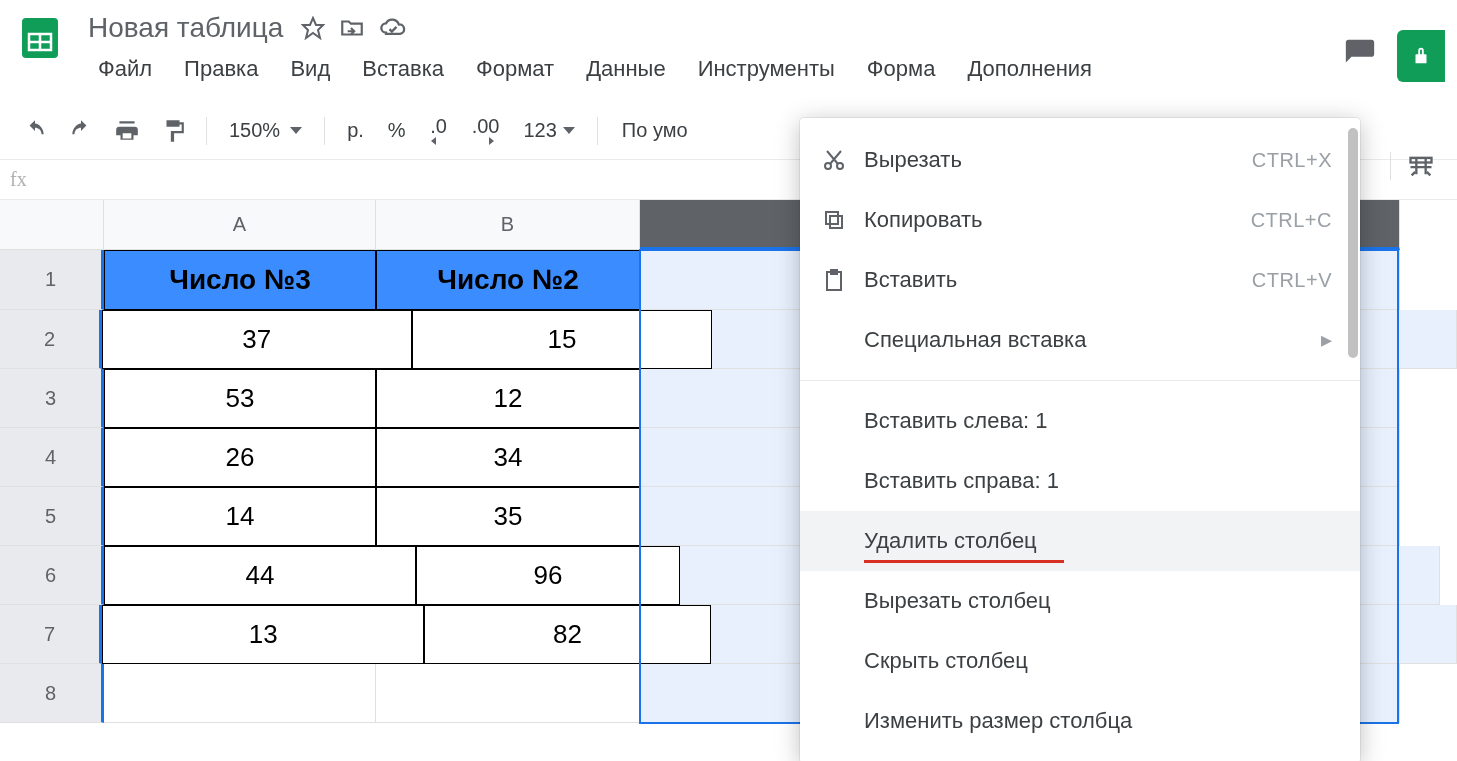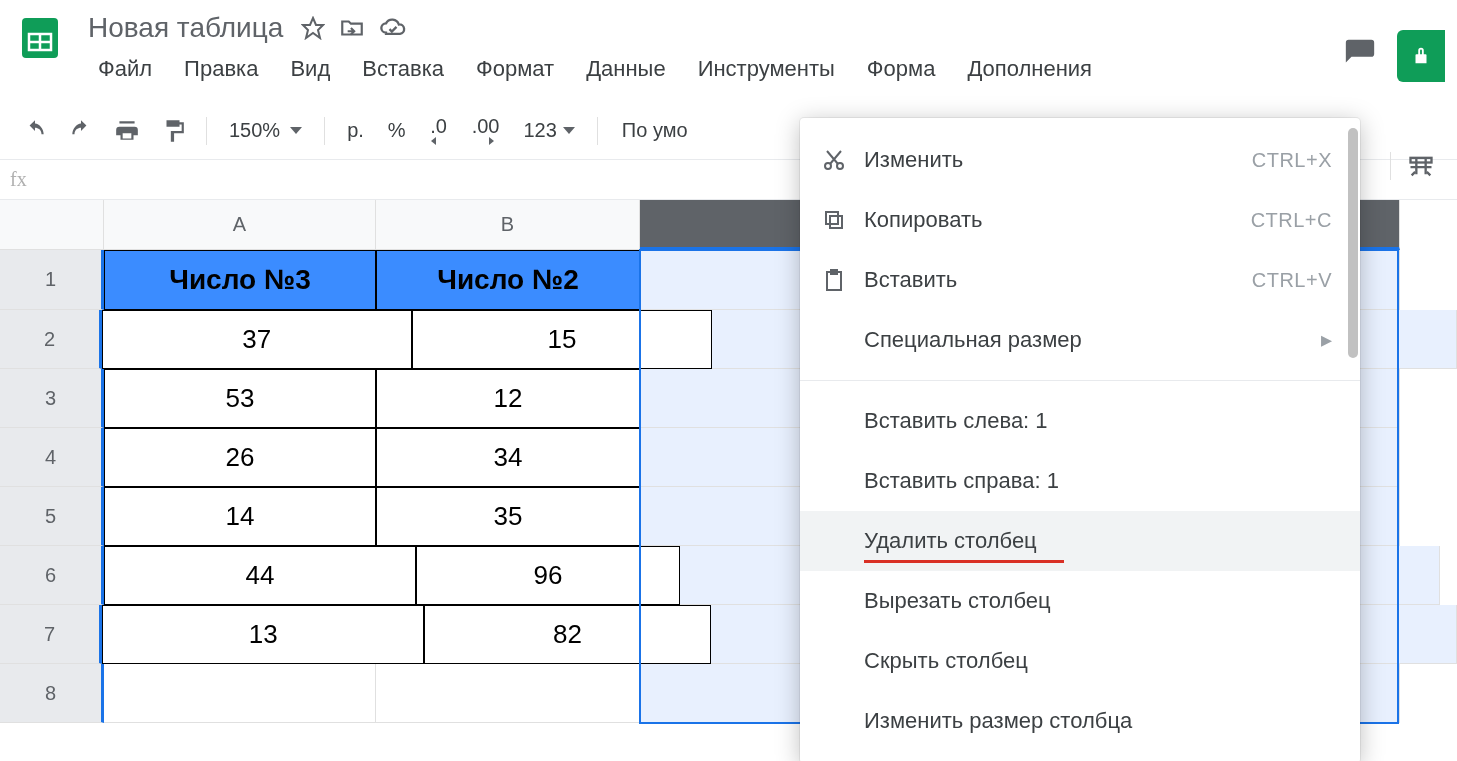--- a/index.html
+++ b/index.html
@@ -443,21 +443,21 @@
 
 <div class="ctx">
   <div class="ctx-item">
     <span class="ctx-icon">
       <svg width="24" height="24" viewBox="0 0 24 24" fill="#5f6368">
           <circle cx="6" cy="18" r="3" fill="none" stroke="#5f6368" stroke-width="2"></circle>
           <circle cx="18" cy="18" r="3" fill="none" stroke="#5f6368" stroke-width="2"></circle>
           <path d="M8 16L19 3M16 16L5 3" stroke="#5f6368" stroke-width="2"></path>
         </svg>
     </span>
-    <span class="ctx-label">Изменить</span>
+    <span class="ctx-label">Вырезать</span>
     <span class="ctx-short">CTRL+X</span>
   </div>
   <div class="ctx-item">
     <span class="ctx-icon">
       <svg width="24" height="24" viewBox="0 0 24 24" fill="none" stroke="#5f6368" stroke-width="2">
           <rect x="8" y="8" width="12" height="12"></rect>
           <rect x="4" y="4" width="12" height="12"></rect>
         </svg>
     </span>
     <span class="ctx-label">Копировать</span>
@@ -467,21 +467,21 @@
     <span class="ctx-icon">
       <svg width="24" height="24" viewBox="0 0 24 24" fill="none" stroke="#5f6368" stroke-width="2">
           <rect x="5" y="4" width="14" height="18"></rect>
           <rect x="9" y="2" width="6" height="4" fill="#5f6368"></rect>
         </svg>
     </span>
     <span class="ctx-label">Вставить</span>
     <span class="ctx-short">CTRL+V</span>
   </div>
   <div class="ctx-item ctx-indent">
-    <span class="ctx-label">Специальная размер</span>
+    <span class="ctx-label">Специальная вставка</span>
     <span class="ctx-arrow">▸</span>
   </div>
   <div class="ctx-sep"></div>
   <div class="ctx-item ctx-indent">
     <span class="ctx-label">Вставить слева: 1</span>
   </div>
   <div class="ctx-item ctx-indent">
     <span class="ctx-label">Вставить справа: 1</span>
   </div>
   <div class="ctx-item ctx-indent hover">

